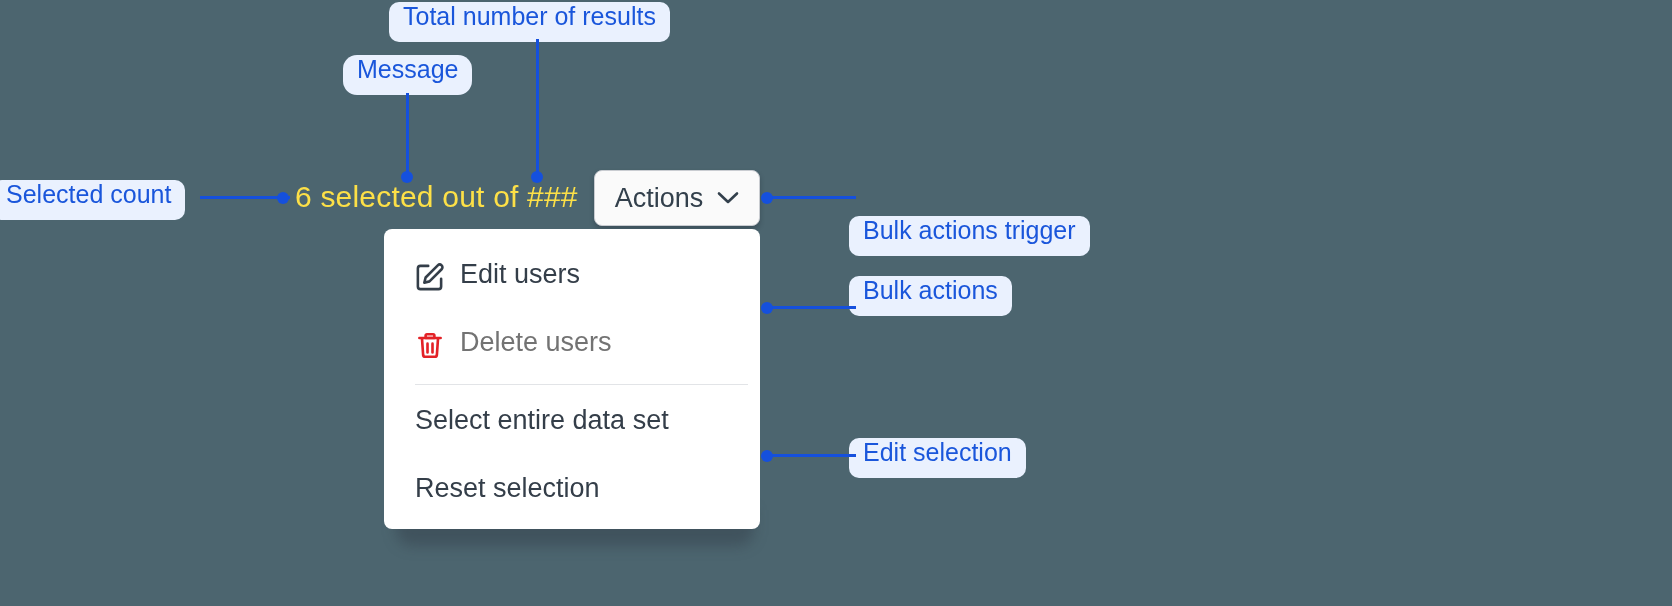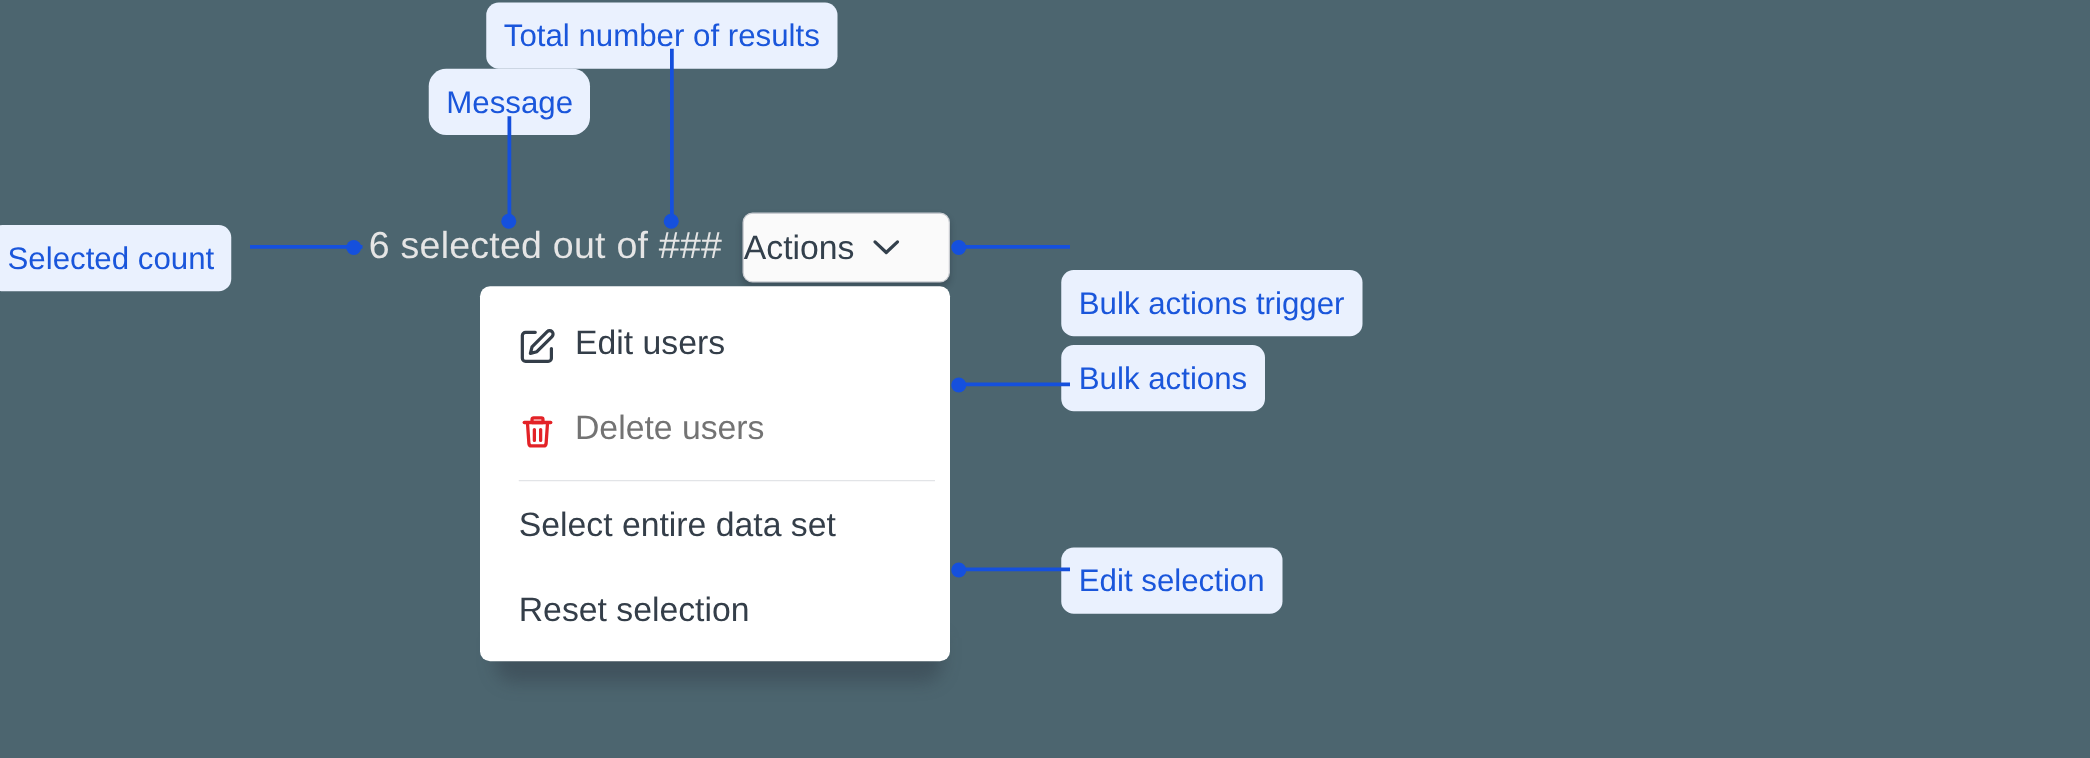--- a/index.html
+++ b/index.html
@@ -16,21 +16,21 @@
   }
 
   
   .anno-label {
     position: absolute;
     background: #eaf1fe;
     color: #1a56db;
     border-radius: 10px;
     font-size: 25px;
     line-height: 1;
-    padding: 15px 14px 13px 14px;
+    padding: 2px 14px 13px 14px;
     white-space: nowrap;
     font-family: "Liberation Sans", sans-serif;
   }
 
   
   .anno-line-v {
     position: absolute;
     width: 3px;
     background: #1550dd;
   }
@@ -54,40 +54,40 @@
     top: 0;
     width: 1672px;
     height: 606px;
   }
 
   .selected-message {
     position: absolute;
     left: 295px;
     top: 180px;
     font-size: 30px;
-    color: #e5e5e5;
+    color: #fde047;
     letter-spacing: 0.2px;
     white-space: nowrap;
     font-family: "Liberation Sans", sans-serif;
   }
 
   .actions-button {
     position: absolute;
     left: 594px;
     top: 170px;
     width: 166px;
     height: 56px;
     background: #fafafa;
     border: 1px solid #c9ccd1;
     border-radius: 8px;
     box-shadow: 0 3px 5px rgba(20,30,40,0.28);
     box-sizing: border-box;
     display: flex;
     align-items: center;
-    justify-content: flex-start;
+    justify-content: center;
     gap: 14px;
     font-size: 27px;
     color: #33404c;
     cursor: pointer;
     font-family: "Liberation Sans", sans-serif;
   }
   .actions-button .chev {
     display: inline-flex;
     align-items: center;
   }

